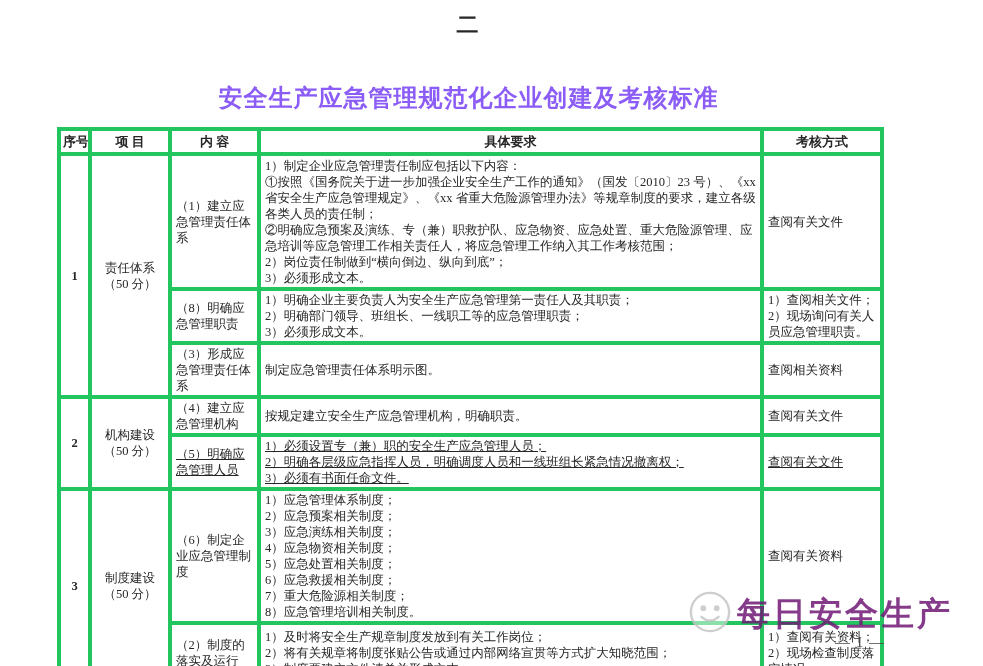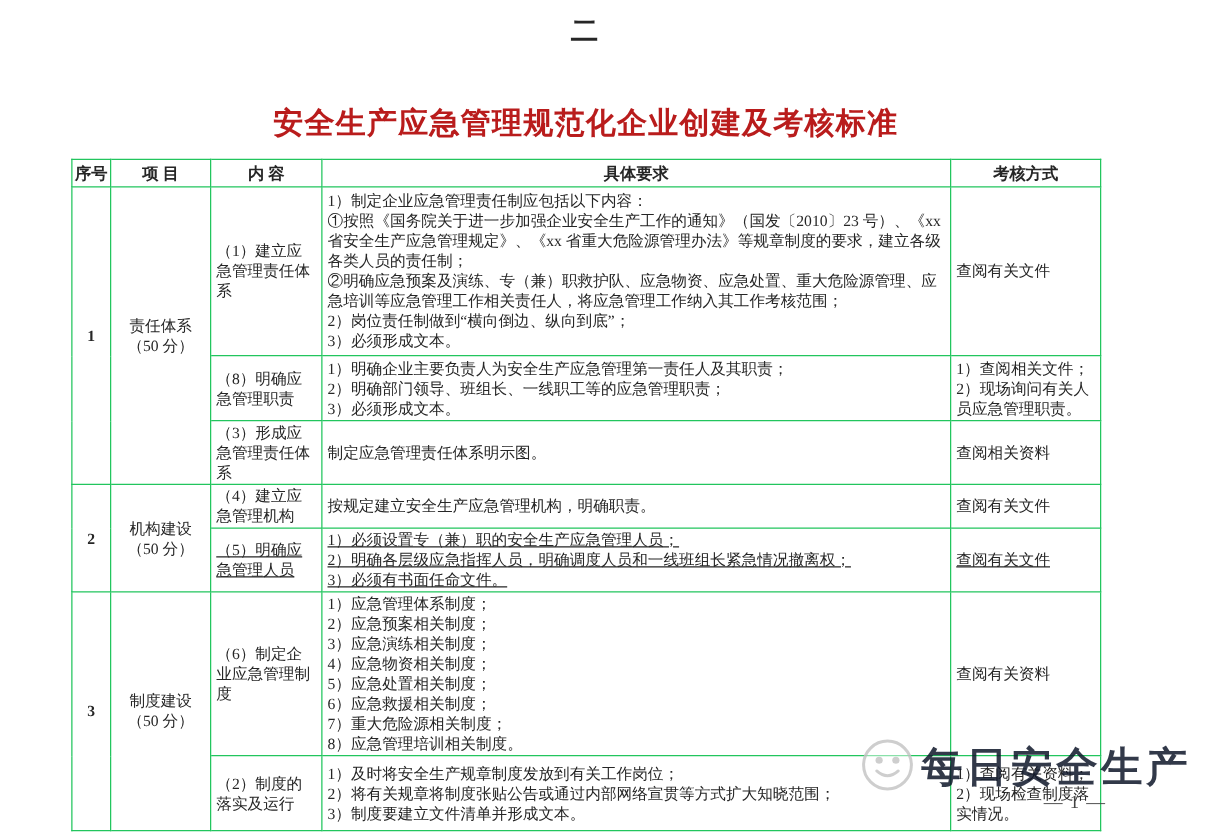--- a/index.html
+++ b/index.html
@@ -9,33 +9,33 @@
     color:#262626;
   }
   .page{position:relative;width:983px;height:666px;background:#fff;overflow:hidden;}
   .content{position:absolute;left:57px;top:0;width:823px;}
   .marker{
     position:absolute;left:0;top:10px;width:823px;
     text-align:center;font-size:22px;font-weight:bold;letter-spacing:2px;
   }
   .title{
     position:absolute;left:-40px;top:82px;width:903px;margin:0;
-    text-align:center;font-size:24px;font-weight:bold;letter-spacing:1px;color:#b91c1c;
+    text-align:center;font-size:24px;font-weight:bold;letter-spacing:1px;color:#8b5cf6;
   }
   table.std{
     position:absolute;left:0;top:127px;width:823px;
     border-collapse:collapse;table-layout:fixed;
   }
   table.std col.c1{width:31px;}
   table.std col.c2{width:80px;}
   table.std col.c3{width:89px;}
   table.std col.c4{width:503px;}
   table.std col.c5{width:120px;}
   table.std th, table.std td{
-    border:1px solid #22c55e;
+    border:4px solid #22c55e;
     padding:1px 4px;
     white-space:pre-wrap;
     vertical-align:middle;
     font-size:12.5px;
     line-height:16px;
     overflow:hidden;
   }
   table.std th{
     font-size:13px;font-weight:bold;text-align:center;height:21px;line-height:21px;
     padding:0 2px;white-space:nowrap;
@@ -51,21 +51,21 @@
   tr.h2a{height:32px;}
   tr.h2b{height:50px;text-decoration:underline;}
   tr.h3a{height:128px;}
   tr.h3b{height:60px;}
   .watermark{
     position:absolute;left:688px;top:590px;
     display:flex;align-items:center;gap:5px;
     opacity:0.85;z-index:5;pointer-events:none;
   }
   .watermark .wm-text{
-    font-size:33px;font-weight:bold;color:#0f172a;
+    font-size:33px;font-weight:bold;color:#701a75;
     letter-spacing:3px;white-space:nowrap;
     font-family:"Liberation Sans","DejaVu Sans",sans-serif;
   }
   .pagenum{
     position:absolute;left:780px;top:634px;width:160px;
     text-align:center;font-size:15px;color:#444;letter-spacing:1px;
   }
 </style>
 </head>
 <body>

